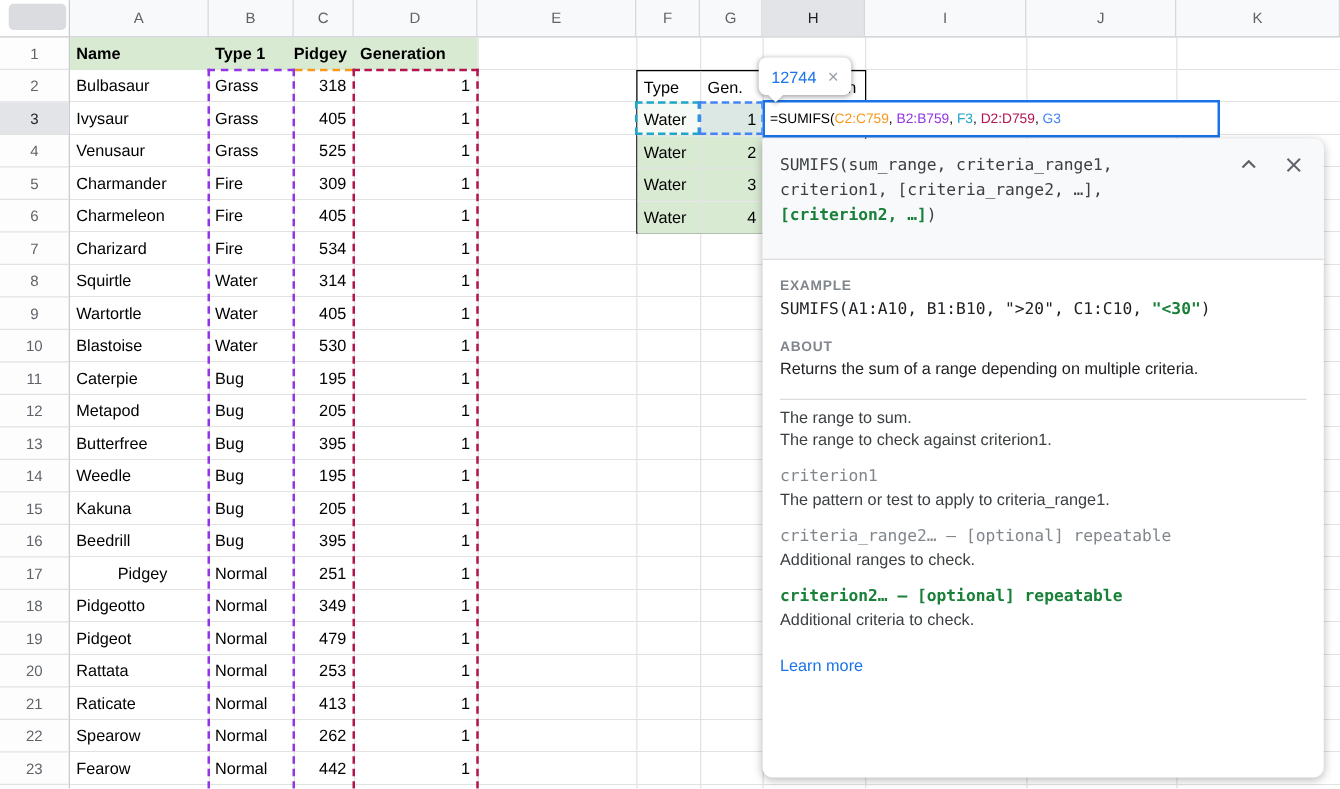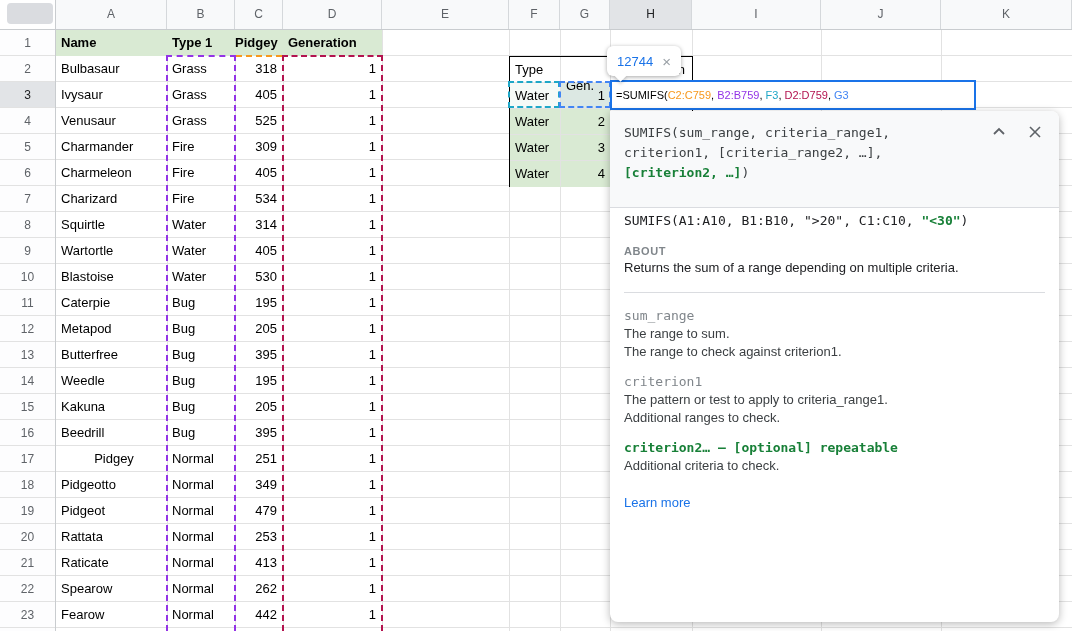--- a/index.html
+++ b/index.html
@@ -205,21 +205,21 @@
       <div class="bg" style="left: 0px; top: 52px; width: 101px; height: 26px; background: rgb(217, 234, 211);"></div>
       <div class="bg" style="left: 0px; top: 78px; width: 101px; height: 26px; background: rgb(217, 234, 211);"></div>
       <div class="bg" style="left: 0px; top: 104px; width: 101px; height: 26px; background: rgb(217, 234, 211);"></div>
       <div class="gl-v" style="left: 50px;"></div>
       <div class="gl-v" style="left: 100px;"></div>
       <div class="gl-h" style="top: 25px;"></div>
       <div class="gl-h" style="top: 51px;"></div>
       <div class="gl-h" style="top: 77px;"></div>
       <div class="gl-h" style="top: 103px;"></div>
       <div class="cell al" style="left: 0px; top: 0px; width: 51px;">Type</div>
-      <div class="cell al" style="left: 51px; top: 16px; width: 50px;">Gen.</div>
+      <div class="cell al" style="left: 51px; top: 0px; width: 50px;">Gen.</div>
       <div class="cell ar" style="left: 101px; top: 0px; width: 80px;">n</div>
       <div class="cell al" style="left: 0px; top: 26px; width: 51px;">Water</div>
       <div class="cell ar" style="left: 51px; top: 26px; width: 50px;">1</div>
       <div class="cell al" style="left: 0px; top: 52px; width: 51px;">Water</div>
       <div class="cell ar" style="left: 51px; top: 52px; width: 50px;">2</div>
       <div class="cell al" style="left: 0px; top: 78px; width: 51px;">Water</div>
       <div class="cell ar" style="left: 51px; top: 78px; width: 50px;">3</div>
       <div class="cell al" style="left: 0px; top: 104px; width: 51px;">Water</div>
       <div class="cell ar" style="left: 51px; top: 104px; width: 50px;">4</div>
     </div>
@@ -283,30 +283,31 @@
       <div class="sig mono" id="sig-text"><span>SUMIFS(sum_range, criteria_range1, criterion1, [criteria_range2, …], </span><span class="green-bold">[criterion2, …]</span><span>)</span></div>
       <svg class="icon-btn" style="right:52px;" viewBox="0 0 16 16">
         <polyline points="3,10 8,5 13,10" fill="none" stroke="#5f6368" stroke-width="1.8"></polyline>
       </svg>
       <svg class="icon-btn" style="right:16px;" viewBox="0 0 16 16">
         <line x1="3" y1="3" x2="13" y2="13" stroke="#5f6368" stroke-width="1.6"></line>
         <line x1="13" y1="3" x2="3" y2="13" stroke="#5f6368" stroke-width="1.6"></line>
       </svg>
     </div>
     <div class="body">
+      <div class="sec-label">EXAMPLE</div>
       <div class="ex-code mono" id="example-text"><span>SUMIFS(A1:A10, B1:B10, "&gt;20", C1:C10, </span><span class="green-bold">"&lt;30"</span><span>)</span></div>
       <div class="sec-label">ABOUT</div>
       <div class="about-text">Returns the sum of a range depending on multiple criteria.</div>
       <hr>
       <div id="params">
-          <div class="param-name mono">sum_range</div>
           <div class="param-desc">The range to sum.</div>
           <div class="param-desc">The range to check against criterion1.</div>
           <div class="param-name mono">criterion1</div>
           <div class="param-desc">The pattern or test to apply to criteria_range1.</div>
+          <div class="param-name mono">criteria_range2… – [optional] repeatable</div>
           <div class="param-desc">Additional ranges to check.</div>
           <div class="param-name mono green">criterion2… – [optional] repeatable</div>
           <div class="param-desc">Additional criteria to check.</div>
         </div>
       <a class="learn-more">Learn more</a>
     </div>
   </div>
 
 </div>
 

